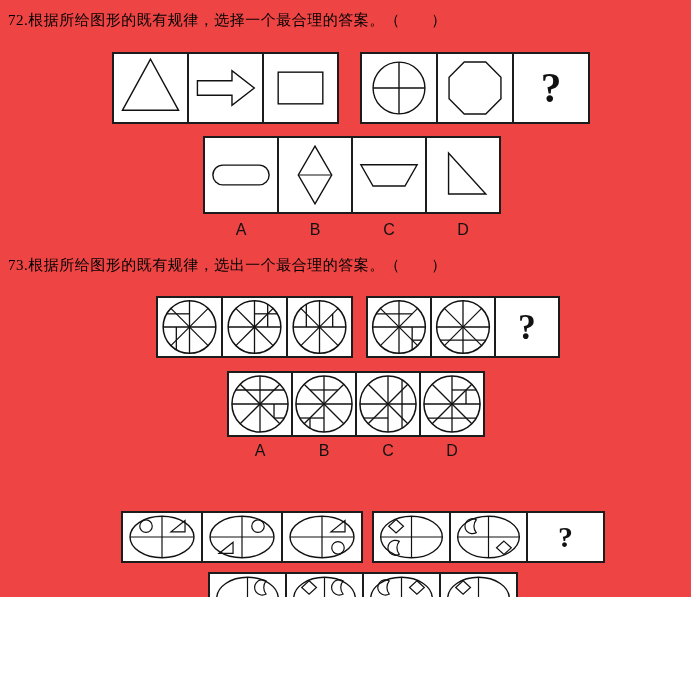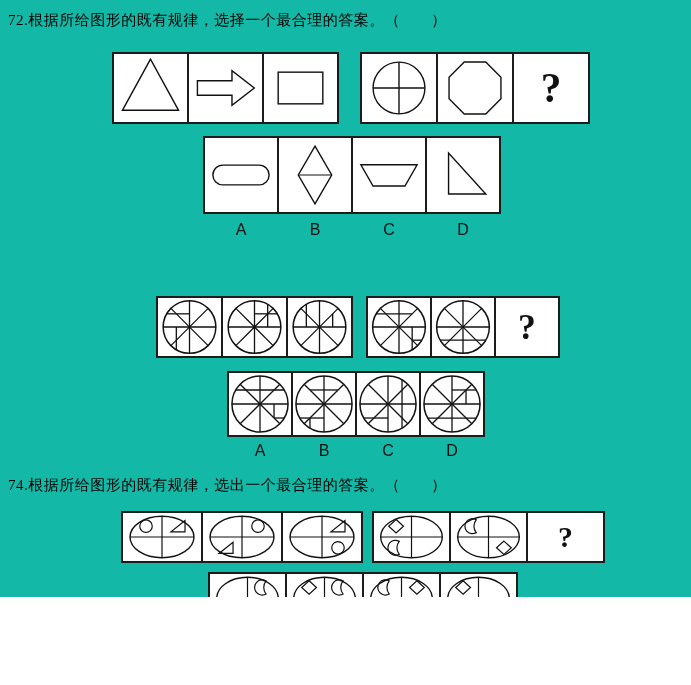--- a/index.html
+++ b/index.html
@@ -1,19 +1,19 @@
 <!DOCTYPE html>
 <html><head>
 <meta charset="utf-8">
 <style>
   html,body{margin:0;padding:0;background:#ffffff;}
   .page{
     position:relative;
     width:691px;height:597px;
-    background:#14b8a6;
+    background:#ef4444;
     font-family:"Liberation Serif","DejaVu Sans",serif;
     overflow:hidden;
   }
   .prompt{
     position:absolute;left:8px;margin:0;
     font-size:15px;line-height:20px;color:#000;
     white-space:nowrap;letter-spacing:0.5px;
   }
   .p72{top:10px;}
   .p73{top:255px;}
@@ -29,21 +29,21 @@
     font-family:"Liberation Sans","DejaVu Sans",sans-serif;
     font-size:16px;color:#111;
   }
   svg{display:block;}
 </style>
 </head>
 <body>
 
 <div class="page" id="page">
   <p class="prompt p72">72.根据所给图形的既有规律，选择一个最合理的答案。（　　）</p>
-  <p class="prompt p74">74.根据所给图形的既有规律，选出一个最合理的答案。（　　）</p>
+  <p class="prompt p73">73.根据所给图形的既有规律，选出一个最合理的答案。（　　）</p>
 <div class="cell" style="left: 112px; top: 52px; width: 77px; height: 72px;">
       <svg width="73" height="68" viewBox="0 0 73 68">
         <g transform="translate(-2,-2)">
           <polygon points="38.5,7.199999999999999 10.419999999999998,58.32 66.58,58.32" fill="none" stroke="#111111" stroke-width="1.4"></polygon>
         </g>
       </svg>
     </div>
     <div class="cell" style="left: 187px; top: 52px; width: 77px; height: 72px;">
       <svg width="73" height="68" viewBox="0 0 73 68">
         <g transform="translate(-2,-2)">

